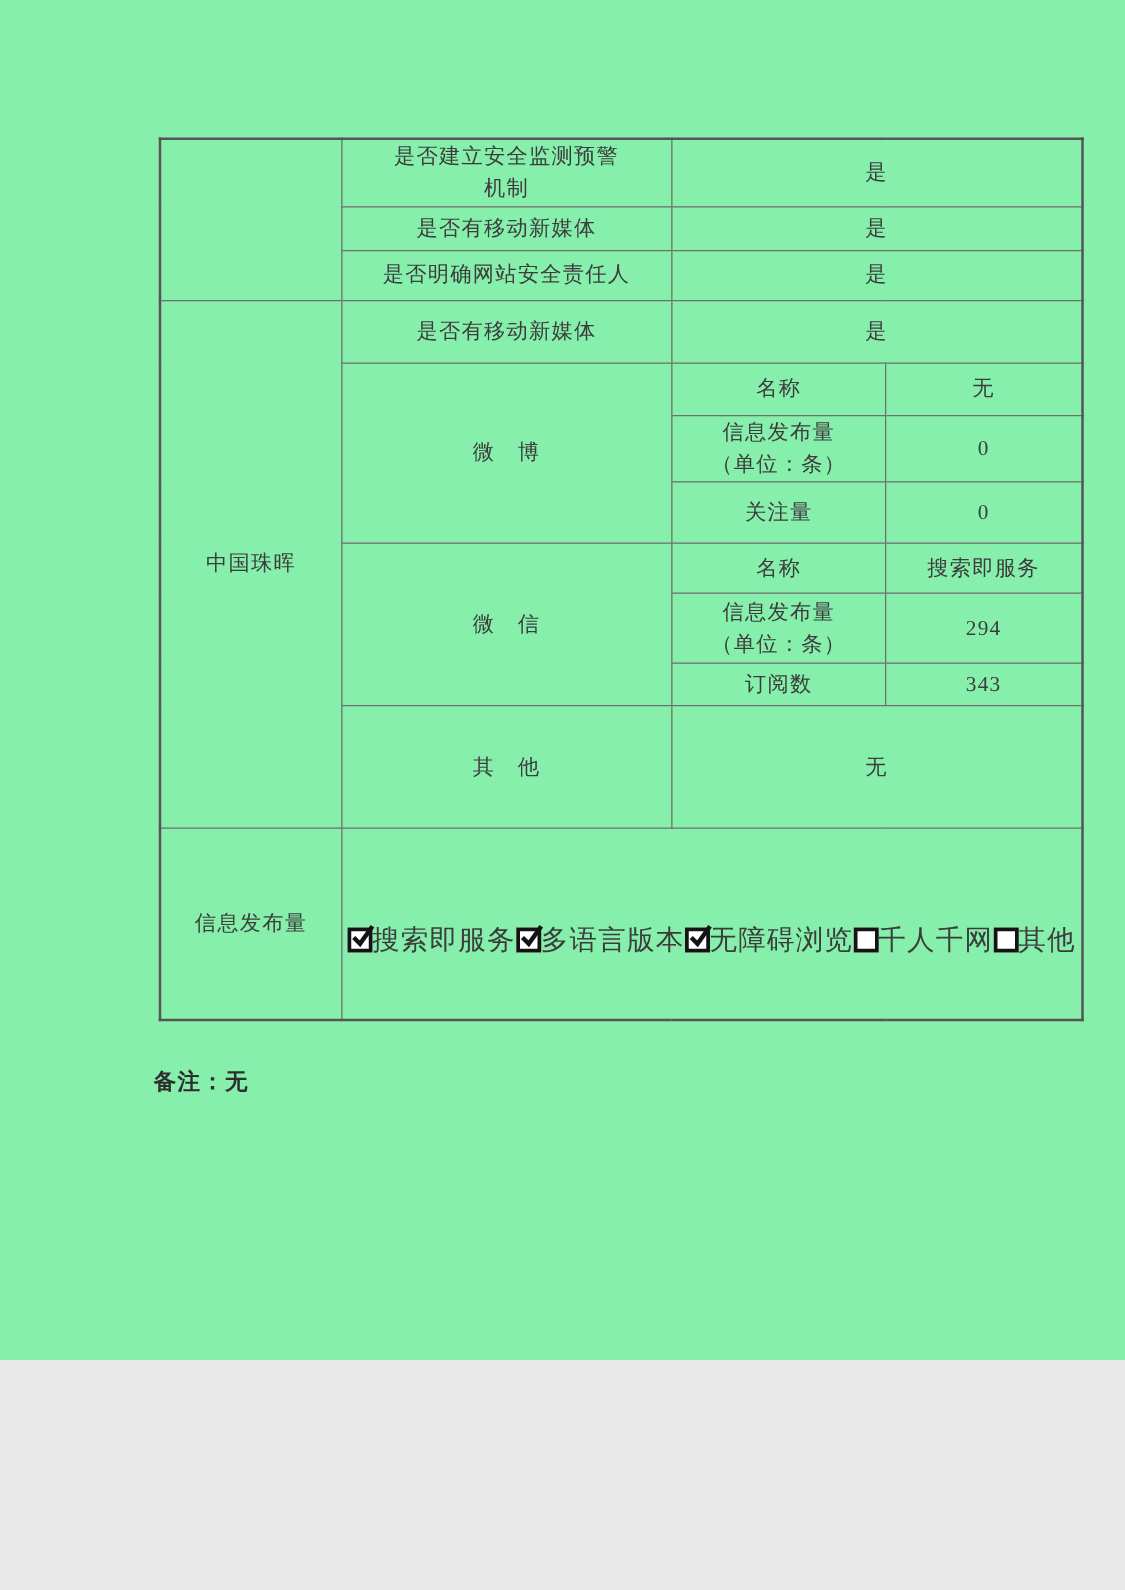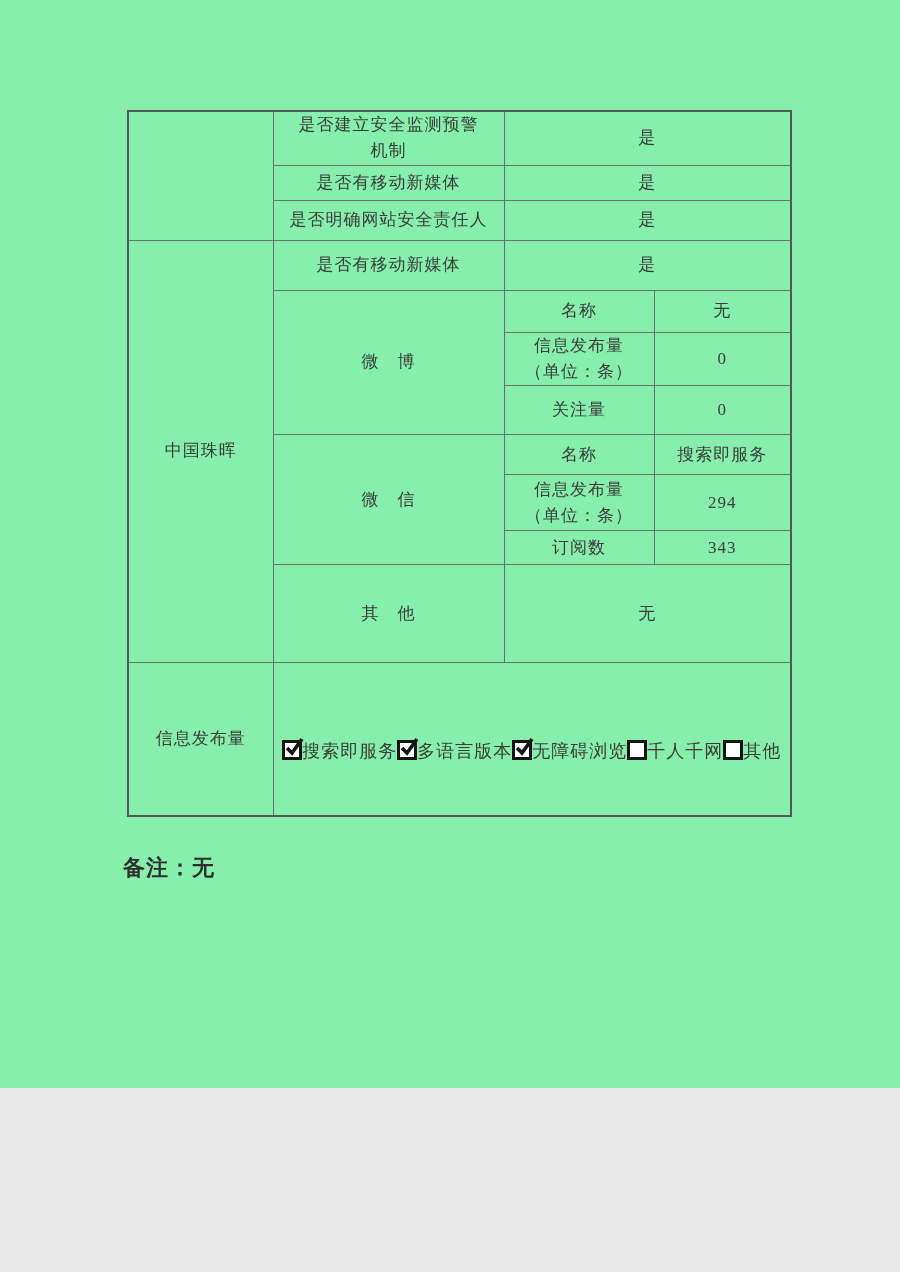--- a/index.html
+++ b/index.html
@@ -29,37 +29,37 @@
     line-height: 1.55;
     letter-spacing: 1px;
     padding: 0 4px;
     white-space: pre-line;
     overflow: hidden;
   }
   .remark {
     position: absolute;
     left: 123px;
     top: 853px;
-    font-size: 22px;
+    font-size: 18px;
     font-weight: bold;
     letter-spacing: 1px;
     color: #2e2e2e;
   }
   .page-number {
     position: absolute;
     left: 0;
     top: 1184px;
     width: 100%;
     text-align: center;
     font-size: 19px;
     color: #333333;
   }
   .options-line {
     display: inline-block;
-    font-size: 18px;
+    font-size: 22px;
     letter-spacing: 1px;
     white-space: nowrap;
   }
   .cb {
     display: inline-block;
     width: 14px;
     height: 14px;
     border: 3px solid #141414;
     position: relative;
     vertical-align: -3px;

